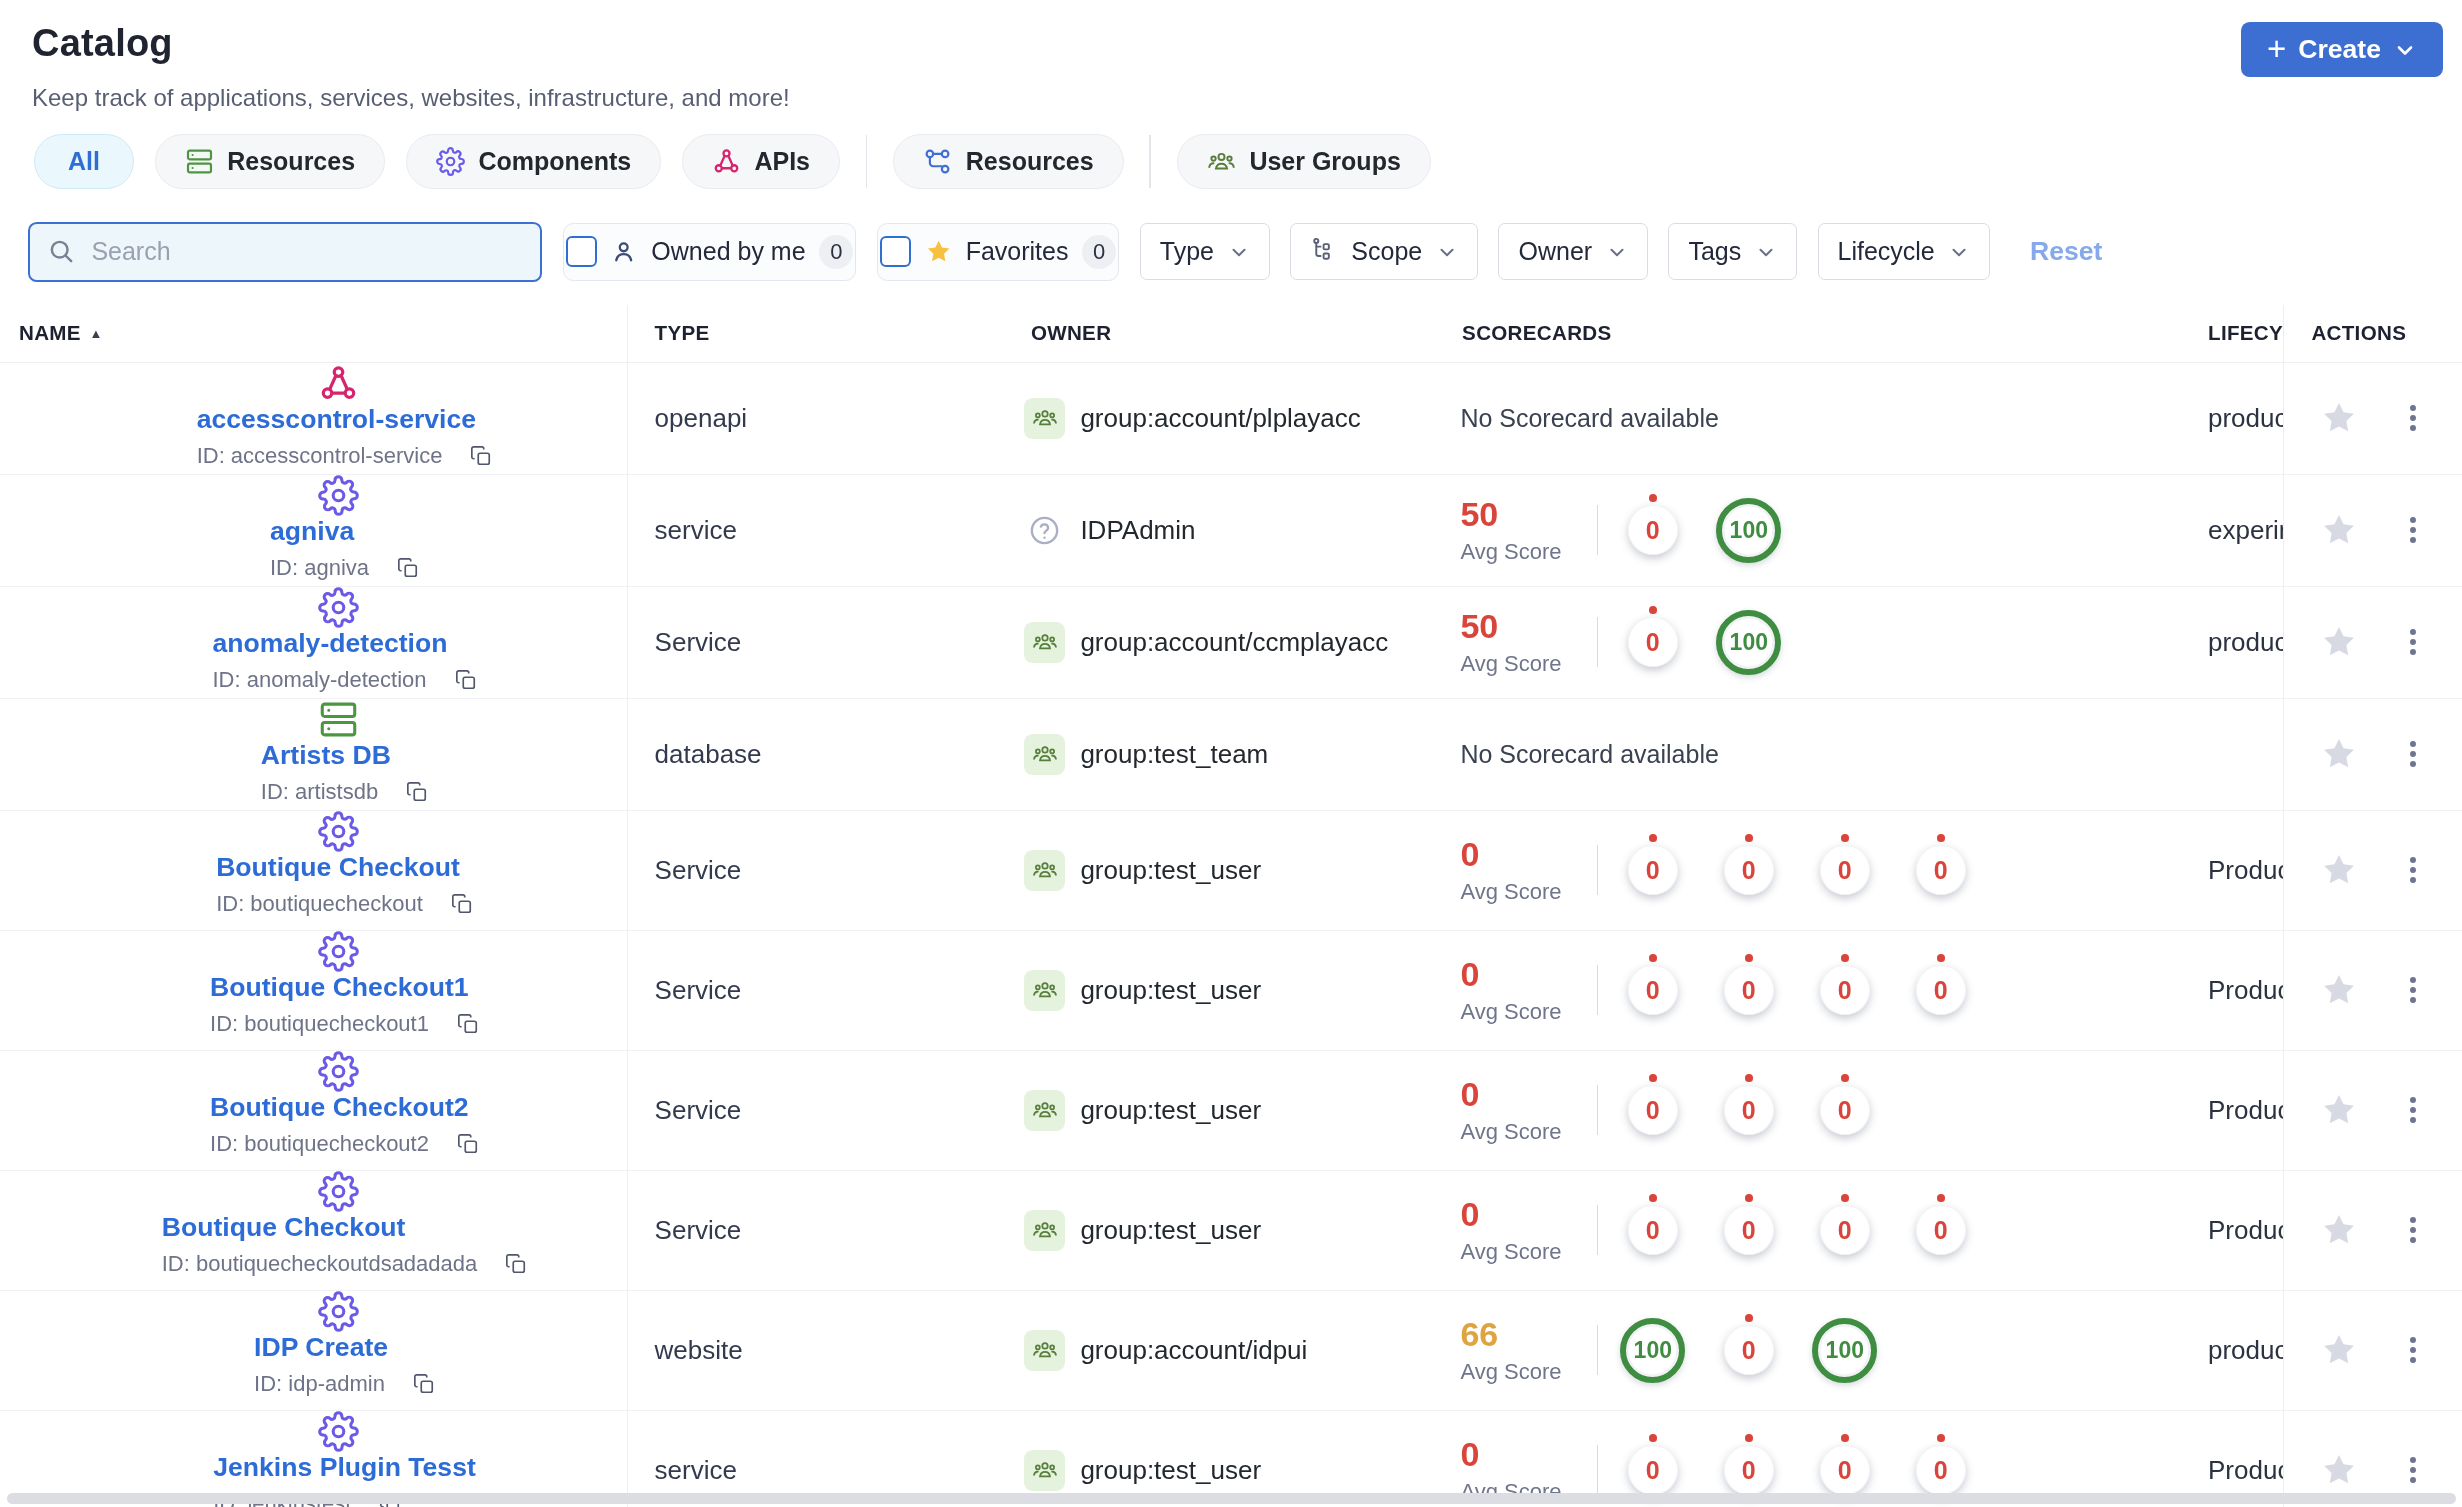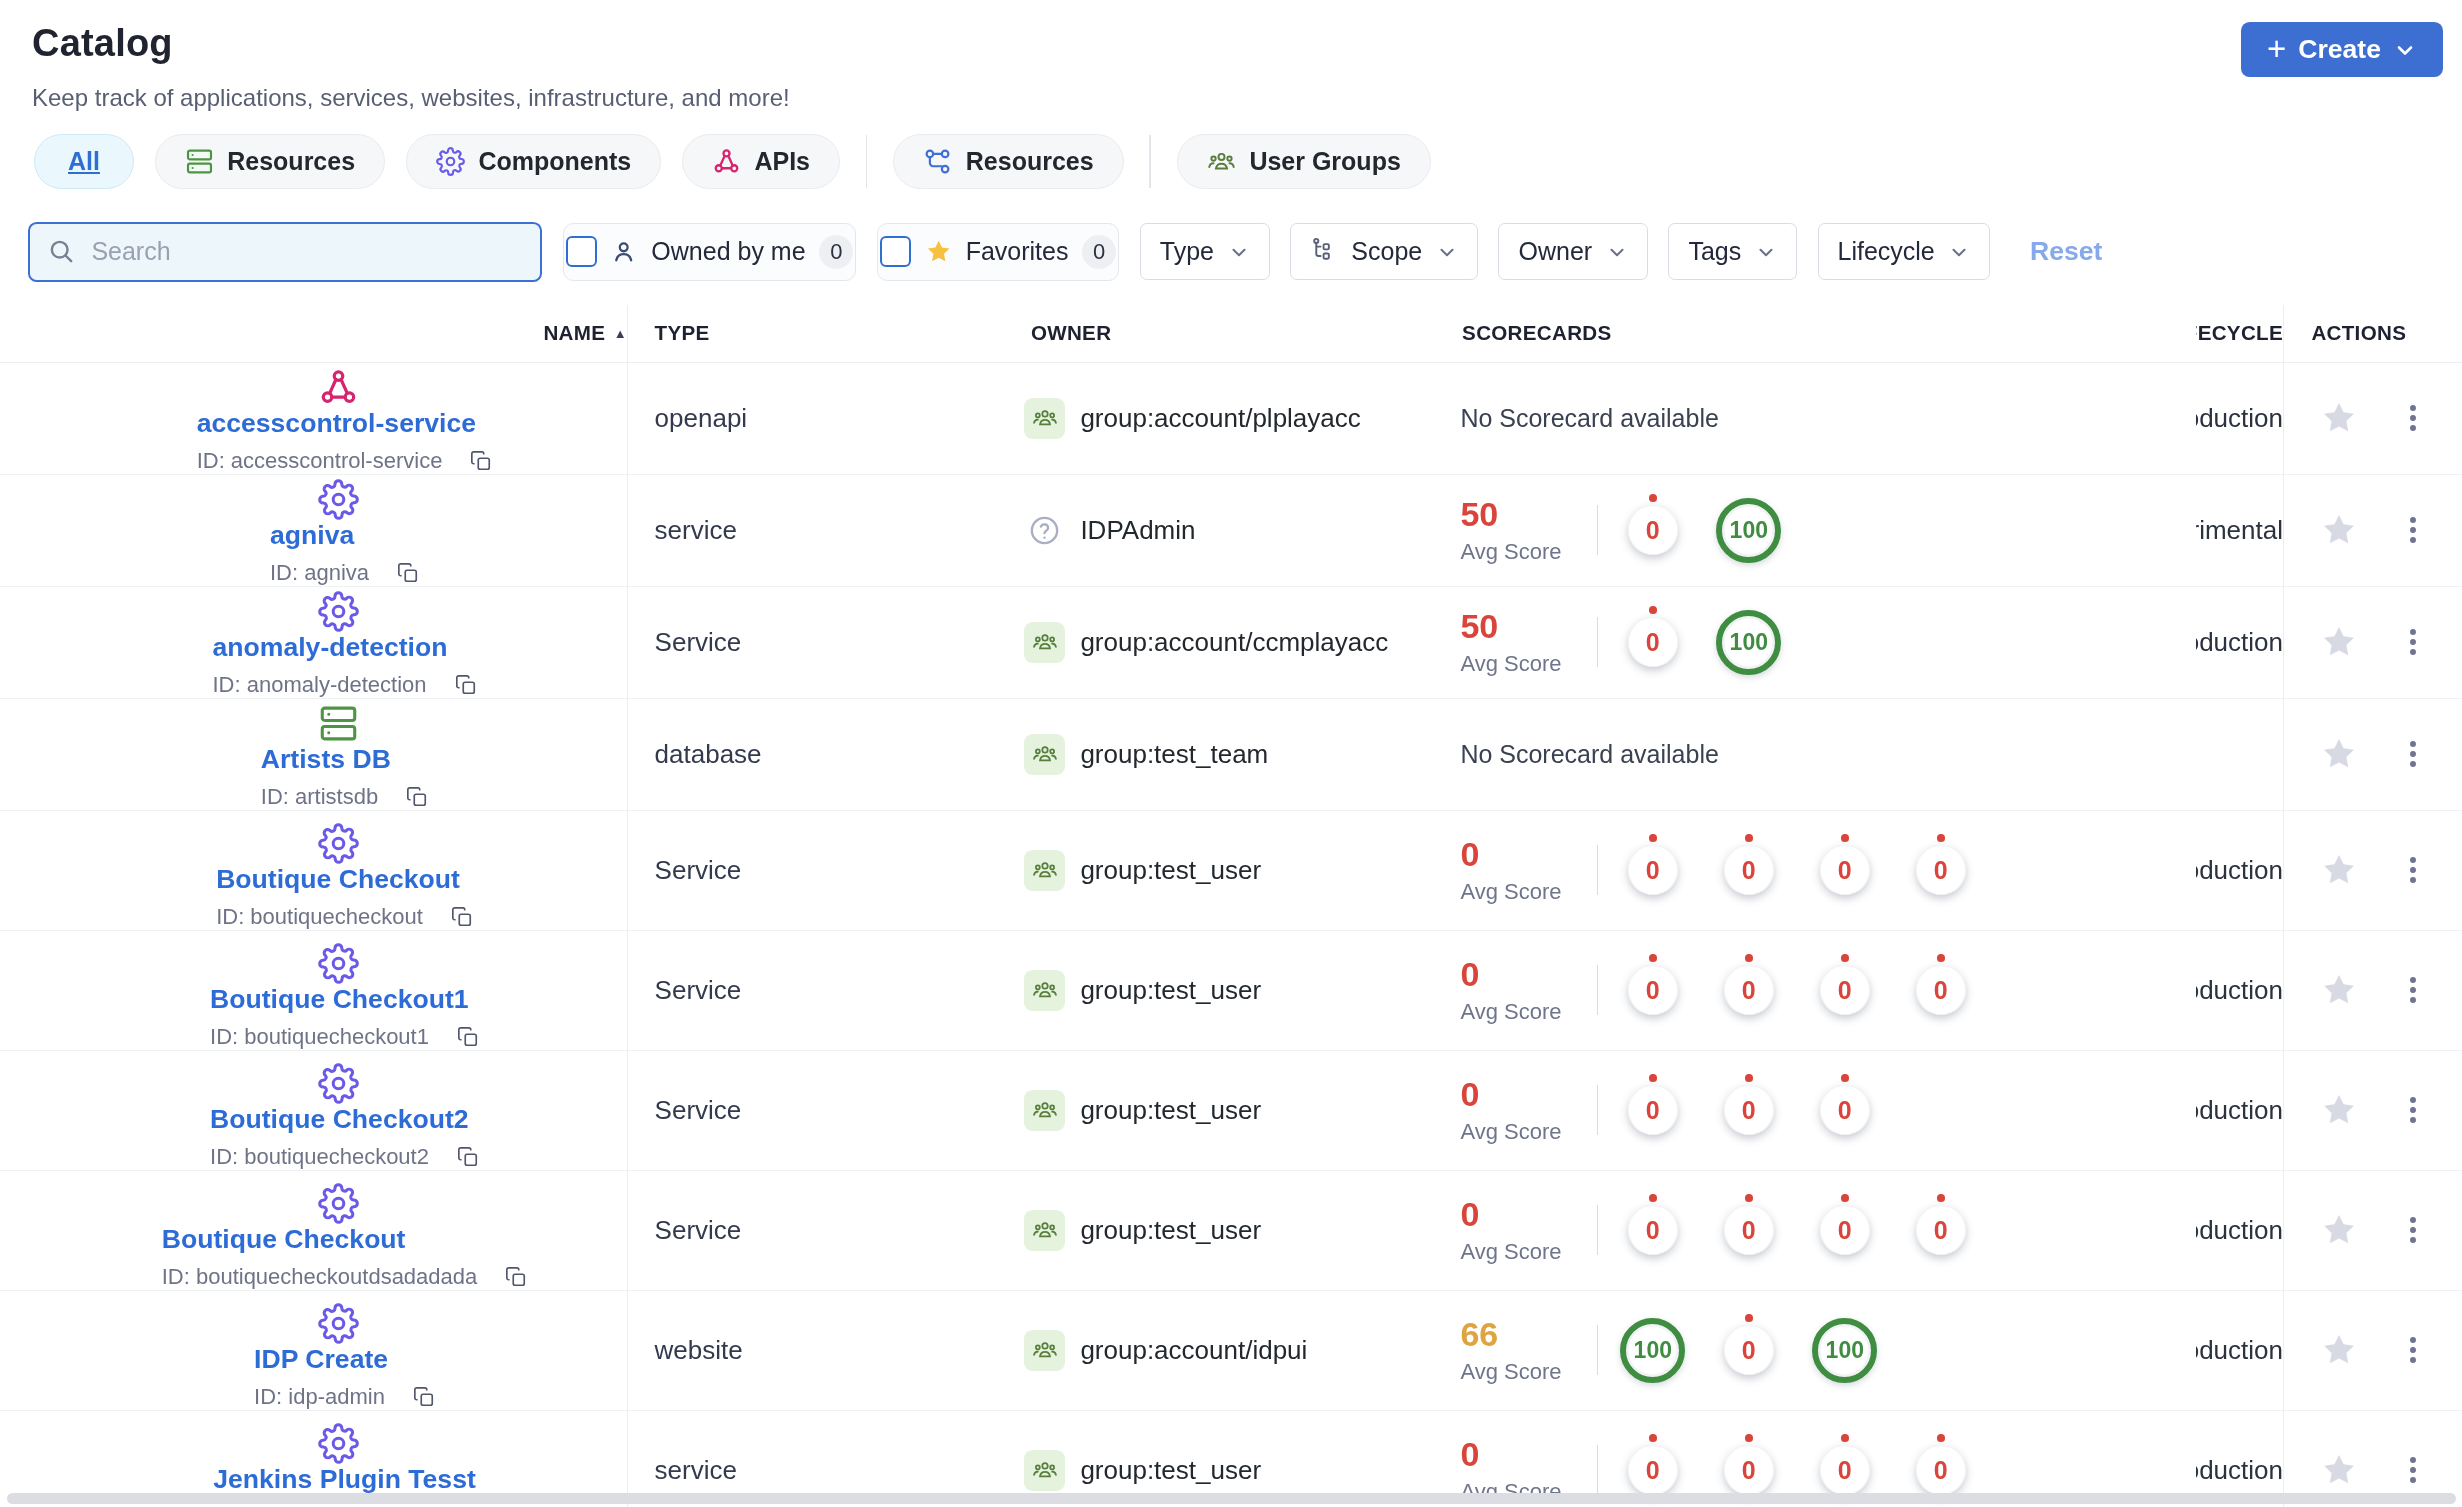--- a/index.html
+++ b/index.html
@@ -14,21 +14,21 @@
   .create-btn { display:flex; align-items:center; gap:12px; background:#3d6fd2; color:#fff;
     border:none; border-radius:8.6px; height:55px; padding:0 26px; font-size:26.6px; font-weight:600;
     font-family:inherit; cursor:pointer; margin-right:0; }
   .create-btn .plus { font-size:33px; font-weight:400; line-height:1; margin-top:-2.6px; }
   .create-btn svg { width:24px; height:24px; }
 
   
   .tabs { display:flex; align-items:center; gap:20.6px; padding-left:34px; margin-top:20.6px; height:57px; }
   .tab { display:flex; align-items:center; gap:13.7px; height:55px; padding:0 29px; border-radius:28px;
     background:#f6f7f9; border:1.7px solid #e9ebf0; font-size:25px; font-weight:600; color:#23272e; cursor:pointer; }
-  .tab.active { background:#eaf8fe; border-color:#cfe9f6; color:#2f6fd3; padding:0 33px;text-decoration:underline; }
+  .tab.active { background:#eaf8fe; border-color:#cfe9f6; color:#2f6fd3; padding:0 33px; }
   .tab .ticon { display:flex; }
   .tab .ticon svg { width:29px; height:29px; }
   .tab-divider { width:1.7px; height:53px; background:#e3e5ea; margin:0 5.1px; }
 
   
   .filters { display:flex; align-items:center; gap:20.6px; padding-left:28px; margin-top:31px; height:62px; }
   .search-box { display:flex; align-items:center; gap:15.4px; width:514px; height:60px; border:2.6px solid #3d70d4;
     border-radius:8.6px; background:#edf7fb; padding:0 17px; }
   .search-box svg { width:29px; height:29px; color:#7a8094; flex:none; }
   .search-box input { border:none; outline:none; background:transparent; font-family:inherit; font-size:25px;
@@ -54,21 +54,21 @@
   .thead { height:58px; border-bottom:1.7px solid #eceef2; }
   .th { font-size:20.6px; font-weight:700; letter-spacing:0.3px; color:#1d2130; text-transform:uppercase;
     white-space:nowrap; overflow:hidden; }
   .th.name { padding-left:19px; }
   .th.type { padding-left:26.6px; }
   .th.owner { padding-left:6.9px; }
   .th.score { padding-left:5.1px; }
   .th.lifecycle { padding-left:12px; }
   .th.actions { padding-left:27.4px; }
   .sort-arrow { font-size:13px; color:#3a4054; margin-left:8.6px; vertical-align:2.6px; }
-  .col-name, .col-lc { height:100%; display:flex; align-items:center;justify-content:flex-end; }
+  .col-name, .col-lc { height:100%; display:flex; align-items:center; }
   .col-name { border-right:1.7px solid #edeef2; }
   .col-lc { border-right:1.7px solid #edeef2; overflow:hidden; white-space:nowrap; }
 
   .row { border-bottom:1.7px solid #f0f1f4; height:120px; }
   .tbody .row:nth-child(-n+4) { height:112px; }
 
   .name-cell { display:flex; align-items:center; padding-left:49px;flex-direction:column; }
   .entity-icon { width:45px; display:flex; justify-content:center; flex:none; }
   .entity-icon svg { width:41px; height:41px; }
   .entity-icon.api { color:#d6246e; }

